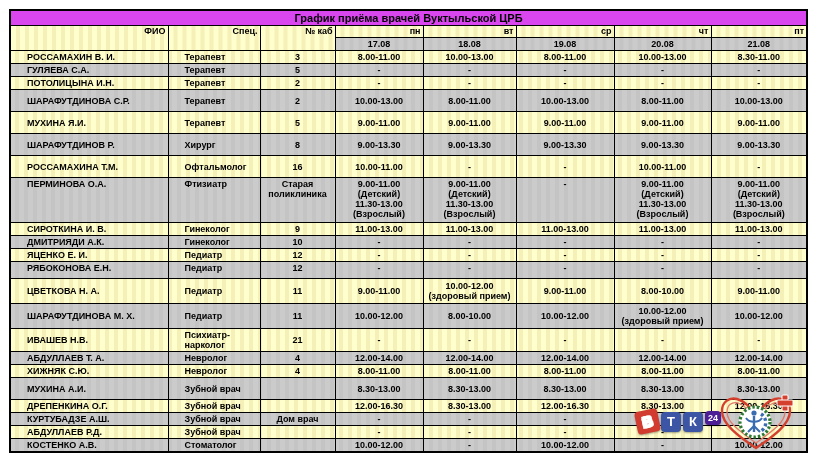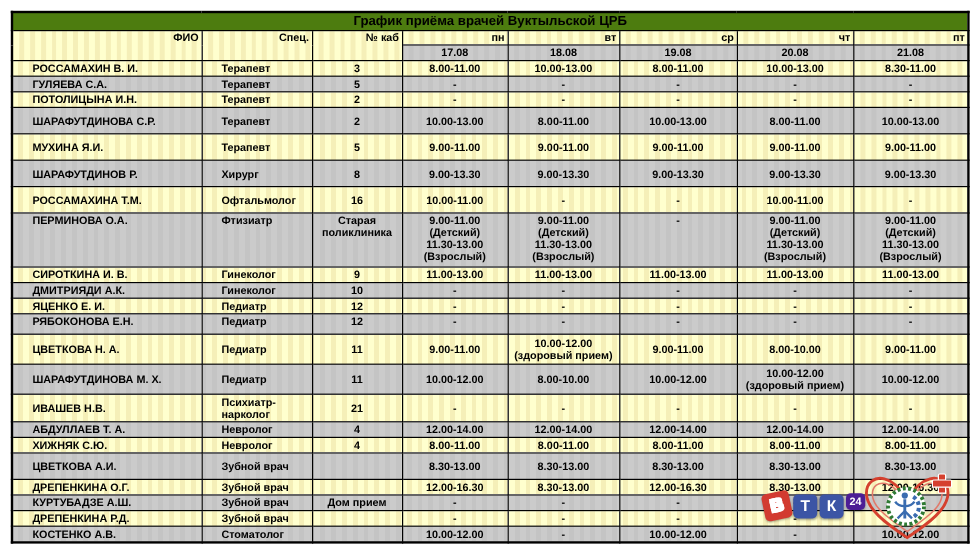--- a/index.html
+++ b/index.html
@@ -13,21 +13,21 @@
     border-collapse:collapse;table-layout:fixed;
     border:2px solid #000;
   }
   .sched-table th,.sched-table td{
     border:1px solid #000;
     font-weight:bold;color:#000;
     font-size:9px;line-height:10px;
     overflow:hidden;
   }
   .title-row th{
-    background:#4d7c0f;
+    background:#d946ef;
     font-size:11px;line-height:12px;
     text-align:center;padding:1px 2px;
     height:12px;
   }
   .yellow-bg{
     background:repeating-linear-gradient(90deg,#ffffce 0px,#ffffce 5px,#f5efb8 5px,#f5efb8 9px);
   }
   .gray-bg{
     background:repeating-linear-gradient(90deg,#cbcbcb 0px,#cbcbcb 5px,#c4c4c4 5px,#c4c4c4 9px);
   }
@@ -288,21 +288,21 @@
         <td class="fio">ХИЖНЯК С.Ю.</td>
         <td class="spec">Невролог</td>
         <td class="cab">4</td>
         <td class="dayv">8.00-11.00</td>
         <td class="dayv">8.00-11.00</td>
         <td class="dayv">8.00-11.00</td>
         <td class="dayv">8.00-11.00</td>
         <td class="dayv">8.00-11.00</td>
       </tr>
       <tr class="gray-bg m">
-        <td class="fio">ЦВЕТКОВА А.И.</td>
+        <td class="fio">МУХИНА А.И.</td>
         <td class="spec">Зубной врач</td>
         <td class="cab"></td>
         <td class="dayv">8.30-13.00</td>
         <td class="dayv">8.30-13.00</td>
         <td class="dayv">8.30-13.00</td>
         <td class="dayv">8.30-13.00</td>
         <td class="dayv">8.30-13.00</td>
       </tr>
       <tr class="yellow-bg s">
         <td class="fio">ДРЕПЕНКИНА О.Г.</td>
@@ -310,29 +310,29 @@
         <td class="cab"></td>
         <td class="dayv">12.00-16.30</td>
         <td class="dayv">8.30-13.00</td>
         <td class="dayv">12.00-16.30</td>
         <td class="dayv">8.30-13.00</td>
         <td class="dayv">12.00-16.30</td>
       </tr>
       <tr class="gray-bg s">
         <td class="fio">КУРТУБАДЗЕ А.Ш.</td>
         <td class="spec">Зубной врач</td>
-        <td class="cab">Дом прием</td>
-        <td class="dayv">-</td>
-        <td class="dayv">-</td>
-        <td class="dayv">-</td>
-        <td class="dayv">-</td>
-        <td class="dayv">-</td>
-      </tr>
-      <tr class="yellow-bg s">
-        <td class="fio">ДРЕПЕНКИНА Р.Д.</td>
+        <td class="cab">Дом врач</td>
+        <td class="dayv">-</td>
+        <td class="dayv">-</td>
+        <td class="dayv">-</td>
+        <td class="dayv">-</td>
+        <td class="dayv">-</td>
+      </tr>
+      <tr class="yellow-bg s">
+        <td class="fio">АБДУЛЛАЕВ Р.Д.</td>
         <td class="spec">Зубной врач</td>
         <td class="cab"></td>
         <td class="dayv">-</td>
         <td class="dayv">-</td>
         <td class="dayv">-</td>
         <td class="dayv">-</td>
         <td class="dayv">-</td>
       </tr>
       <tr class="gray-bg s">
         <td class="fio">КОСТЕНКО А.В.</td>

